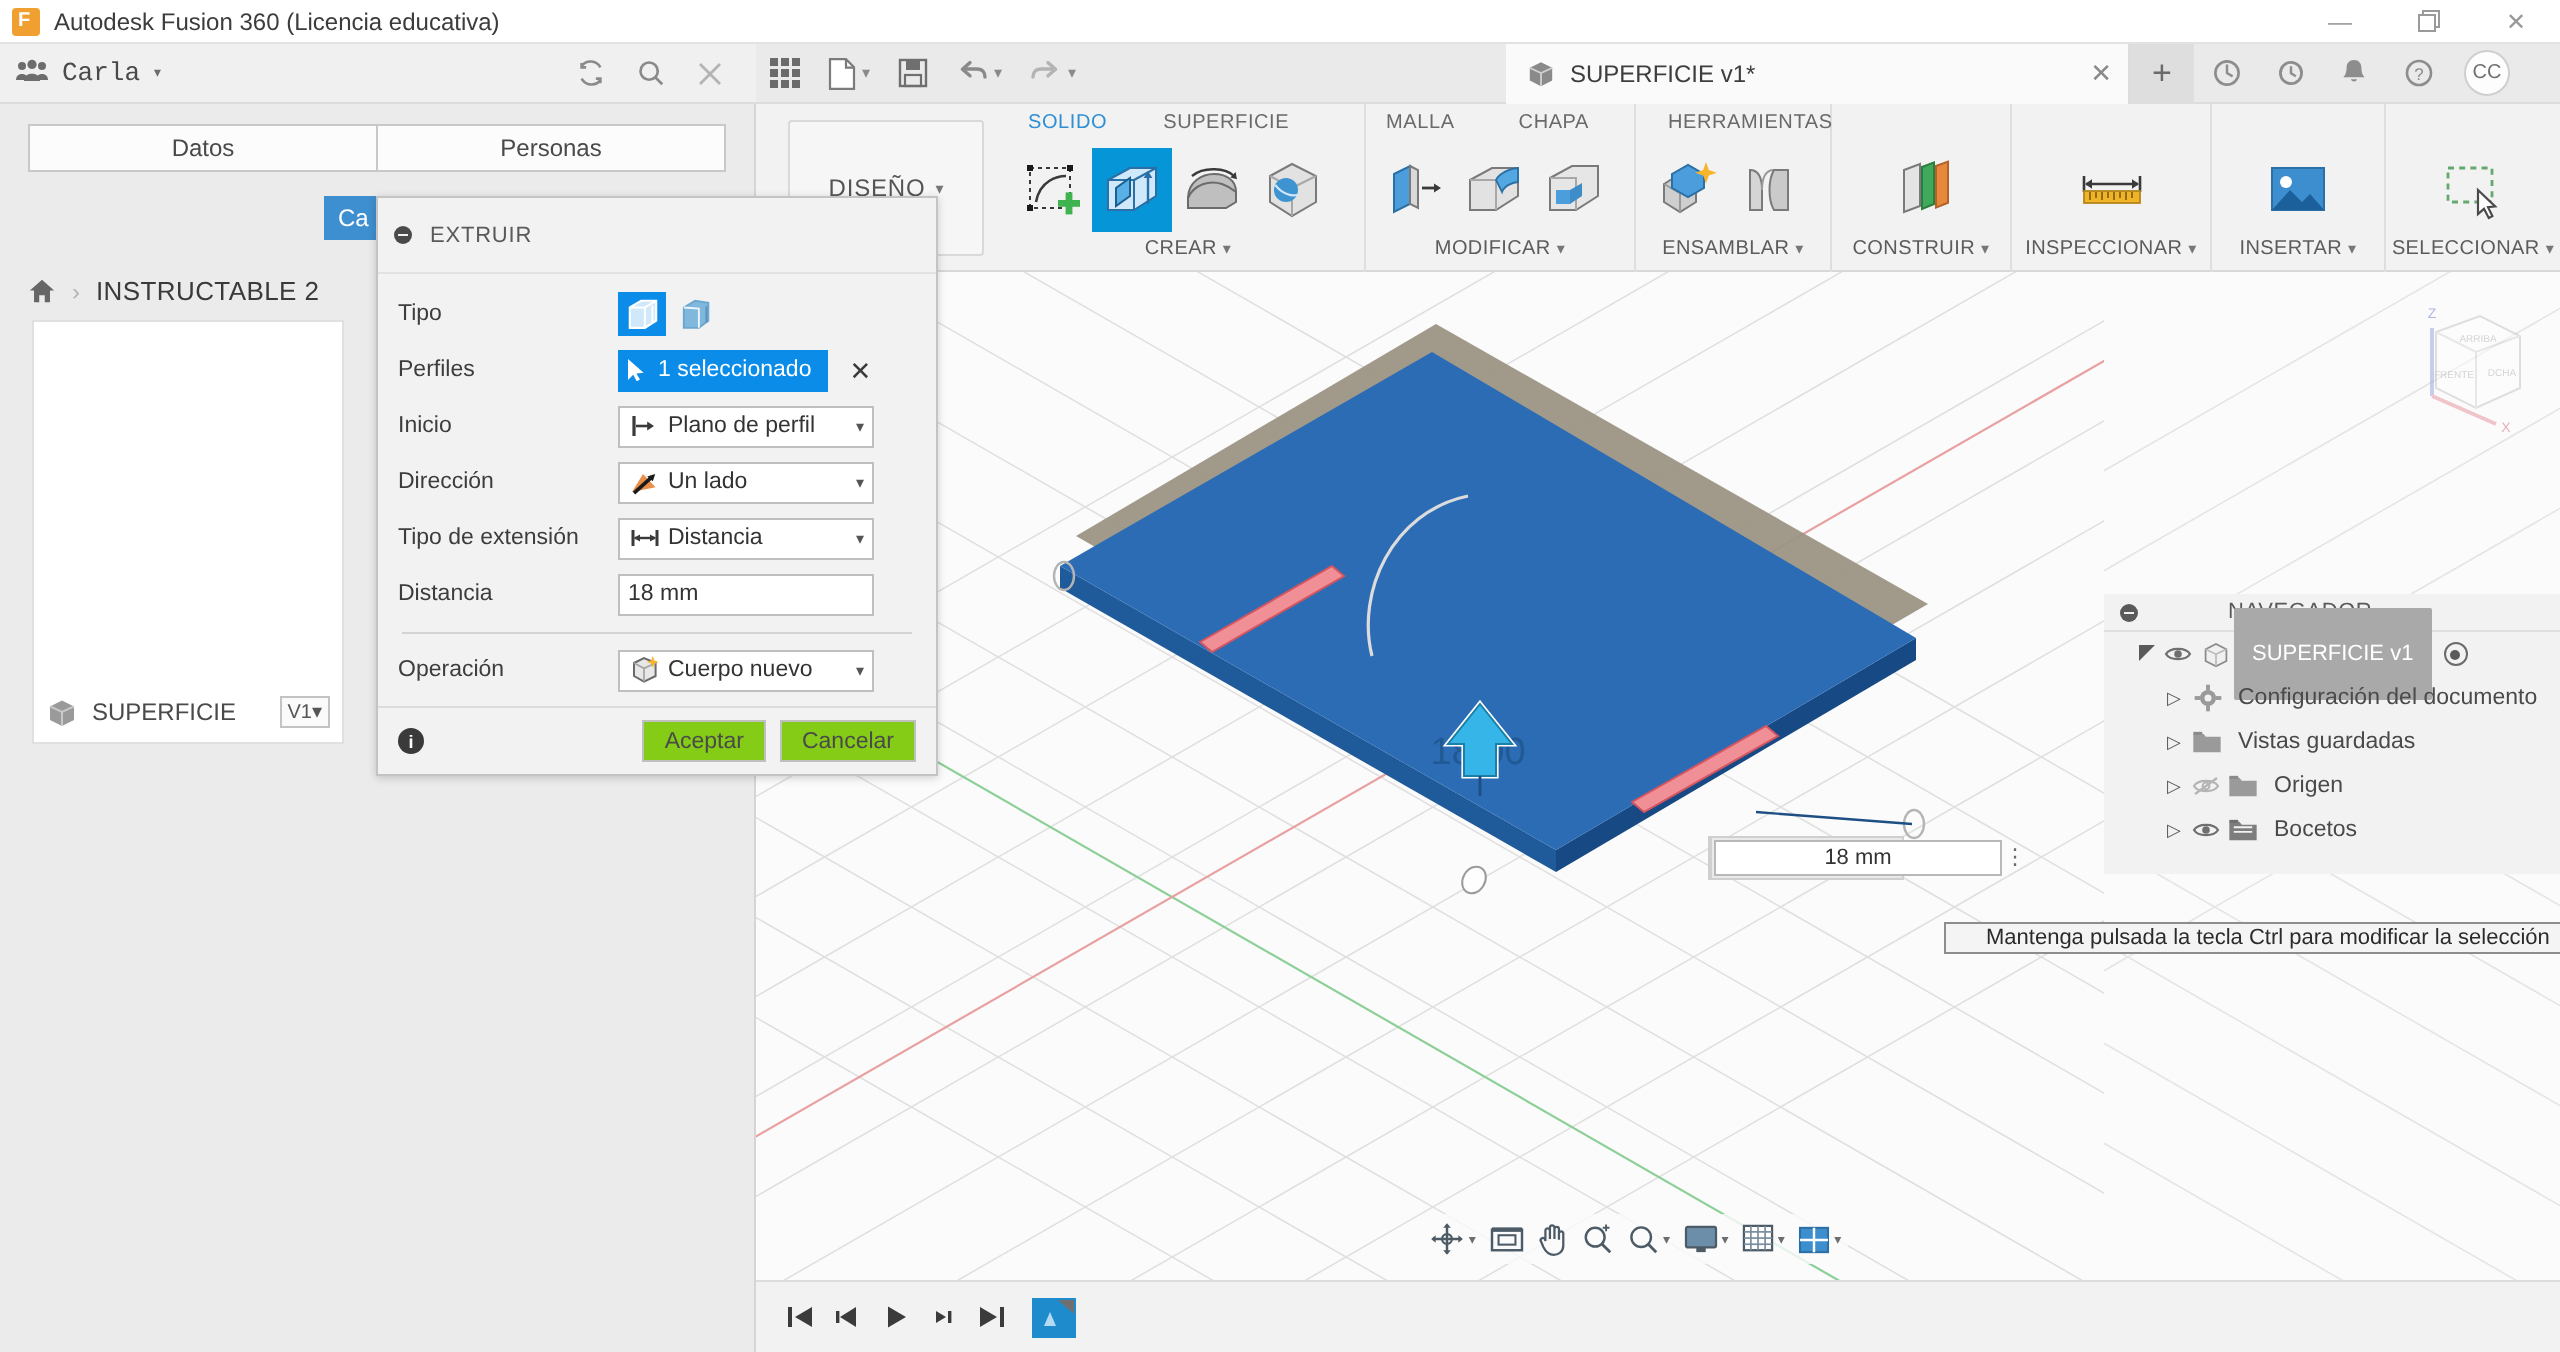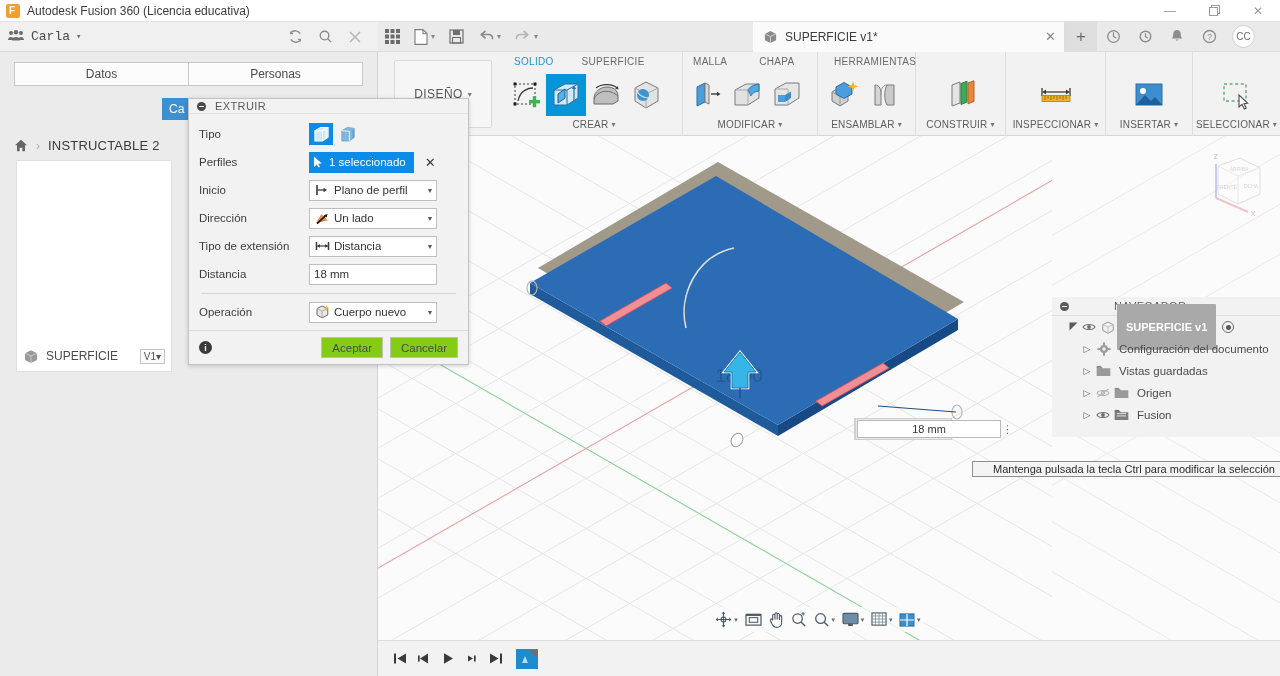--- a/index.html
+++ b/index.html
@@ -193,21 +193,21 @@
     gap:37px;
   }
   #nav-dot { width:9px;height:9px;border-radius:50%;background:#5a5a5a; margin-right:8px; position:relative;}
   #nav-dot::after{content:"";position:absolute;left:2px;top:4px;width:5px;height:1px;background:#f2f2f2;}
   #nav-title { font-size:11px; color:#5a5a5a; letter-spacing:.3px;}
   .navrow { height:22px; display:flex; align-items:center; font-size:11.5px; color:#4a4a4a;}
   .navrow .tri { width:14px; text-align:center; color:#5a5a5a; font-size:9px;}
   .navrow .eye { width:18px; display:flex; align-items:center; justify-content:center; color:#6f6f6f;}
   .navrow .ti  { width:19px; display:flex; align-items:center; justify-content:center;}
   .rootrow .pill {
-    background:#a9a9a9; color:#fff; font-weight:bold; font-size:11px;
+    background:#a9a9a9; color:#fff; font-weight:normal; font-size:11px;
     padding:17px 9px; border-radius:1px; display:flex; align-items:center;
   }
   .radio { width:12px;height:12px;border-radius:50%;border:1.5px solid #6a6a6a; margin-left:6px;
     display:flex;align-items:center;justify-content:center;}
   .radio i{ width:5px;height:5px;border-radius:50%;background:#5a5a5a; display:block;}
 
   
   #tooltip {
     position:absolute; left:972px; top:461px; height:16px;
     background:#f4f4f4; border:1px solid #8d8d8d;
@@ -227,21 +227,21 @@
     text-align:center; font-family:inherit; font-size:11px; color:#333;
   }
   #dimfield .dots { width:14px; text-align:center; color:#6a6a6a; font-size:11px; letter-spacing:0; line-height:9px;}
 
   
   #dialog {
     position:absolute; left:188px; top:98px; width:281px;
     background:#f2f2f2; border:1px solid #c4c4c4;
     box-shadow:0 1px 4px rgba(0,0,0,.18);
   }
-  #dlg-head { height:15px; display:flex; align-items:center; padding-left:8px;
+  #dlg-head { height:38px; display:flex; align-items:center; padding-left:8px;
     border-bottom:1px solid #e2e2e2; }
   #dlg-dot { width:9px;height:9px;border-radius:50%;background:#4a4a4a;margin-right:9px;position:relative;}
   #dlg-dot::after{content:"";position:absolute;left:2px;top:4px;width:5px;height:1px;background:#f2f2f2;}
   #dlg-title { font-size:11px; color:#5a5a5a; letter-spacing:.4px;}
   #dlg-body { padding:6px 10px 4px 10px; }
   .drow { display:flex; align-items:center; height:28px; }
   .dlabel { width:110px; font-size:11.5px; color:#3d3d3d;}
   .dfield {
     width:128px; height:21px; background:#fff; border:1px solid #bfbfbf;
     display:flex; align-items:center; padding:0 4px; font-size:11.5px; color:#333;
@@ -838,21 +838,21 @@
           <circle cx="7" cy="5" r="1.9" fill="#6f6f6f"></circle>
         </svg>
     </div>
     <div class="ti">
       <svg width="15" height="12" viewBox="0 0 16 13">
           <path d="M0.6 2 H6 L7.4 3.6 H15.4 V12 H0.6 Z" fill="#7d7d7d"></path>
           <path d="M0.6 1 H5.4 V2.6 H0.6 Z" fill="#6f6f6f"></path>
           <path d="M3 5 H13 M3 7.5 H13" stroke="#f2f2f2" stroke-width="1"></path>
         </svg>
     </div>
-    <span style="padding-left:6px;">Fusion</span>
+    <span style="padding-left:6px;">Bocetos</span>
   </div>
 </div>
 
 <div id="navtools">
   <div class="ntool">
     <svg width="17" height="17" viewBox="0 0 18 18">
         <path d="M9 1.5 L9 16.5 M1.5 9 L16.5 9" stroke="#4c5b66" stroke-width="1.3"></path>
         <path d="M9 0.6 L7 3 L11 3 Z M9 17.4 L7 15 L11 15 Z M0.6 9 L3 7 L3 11 Z M17.4 9 L15 7 L15 11 Z" fill="#4c5b66"></path>
         <circle cx="9" cy="9" r="2.6" fill="none" stroke="#4c5b66" stroke-width="1.2"></circle>
       </svg>

